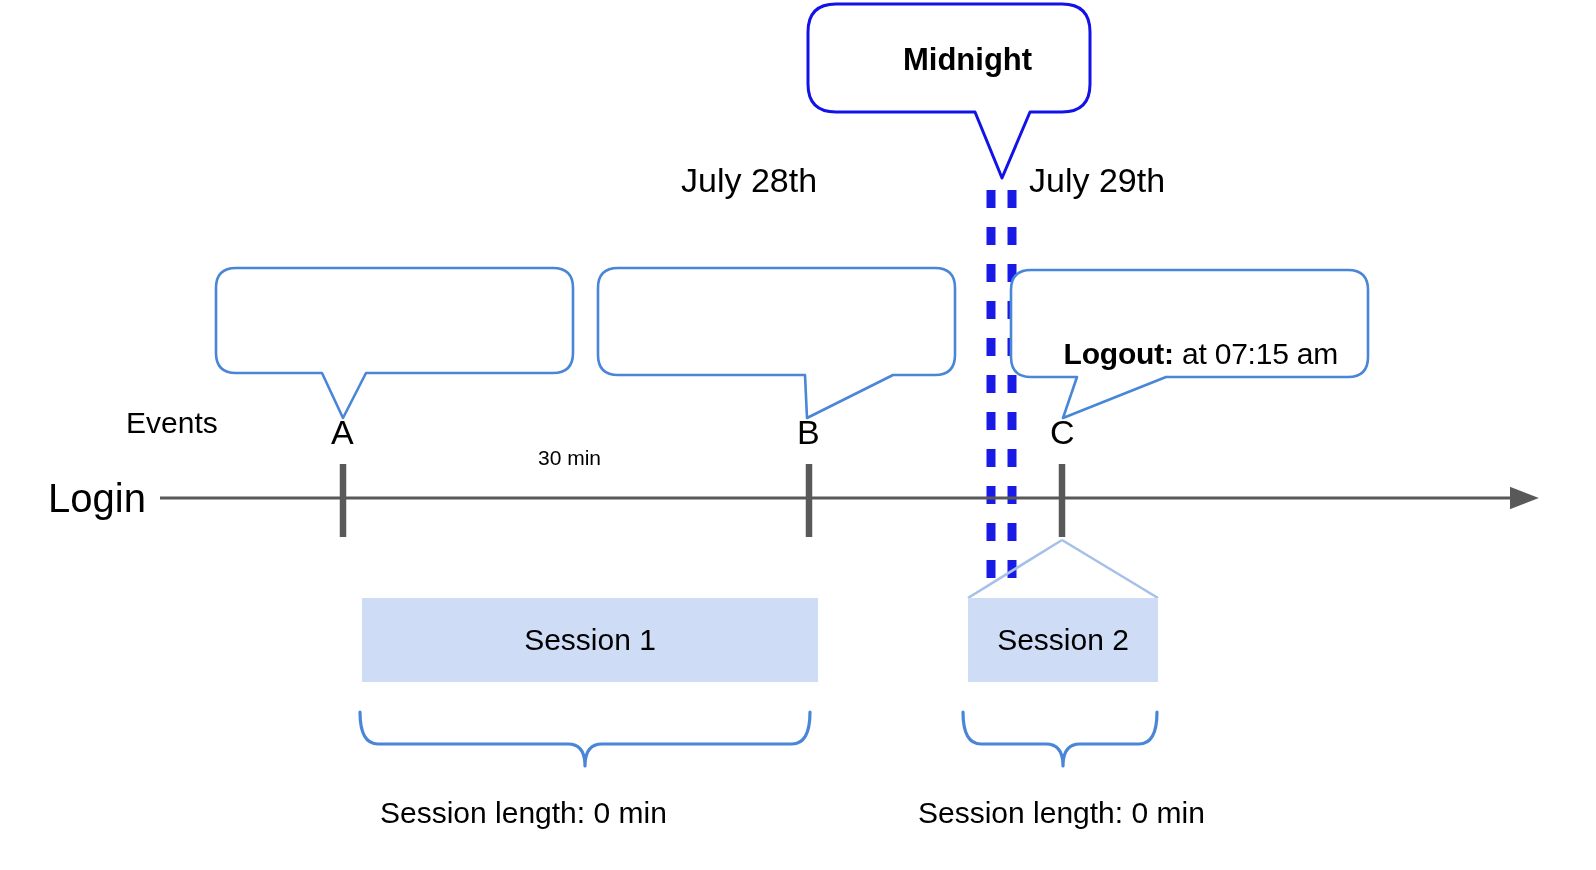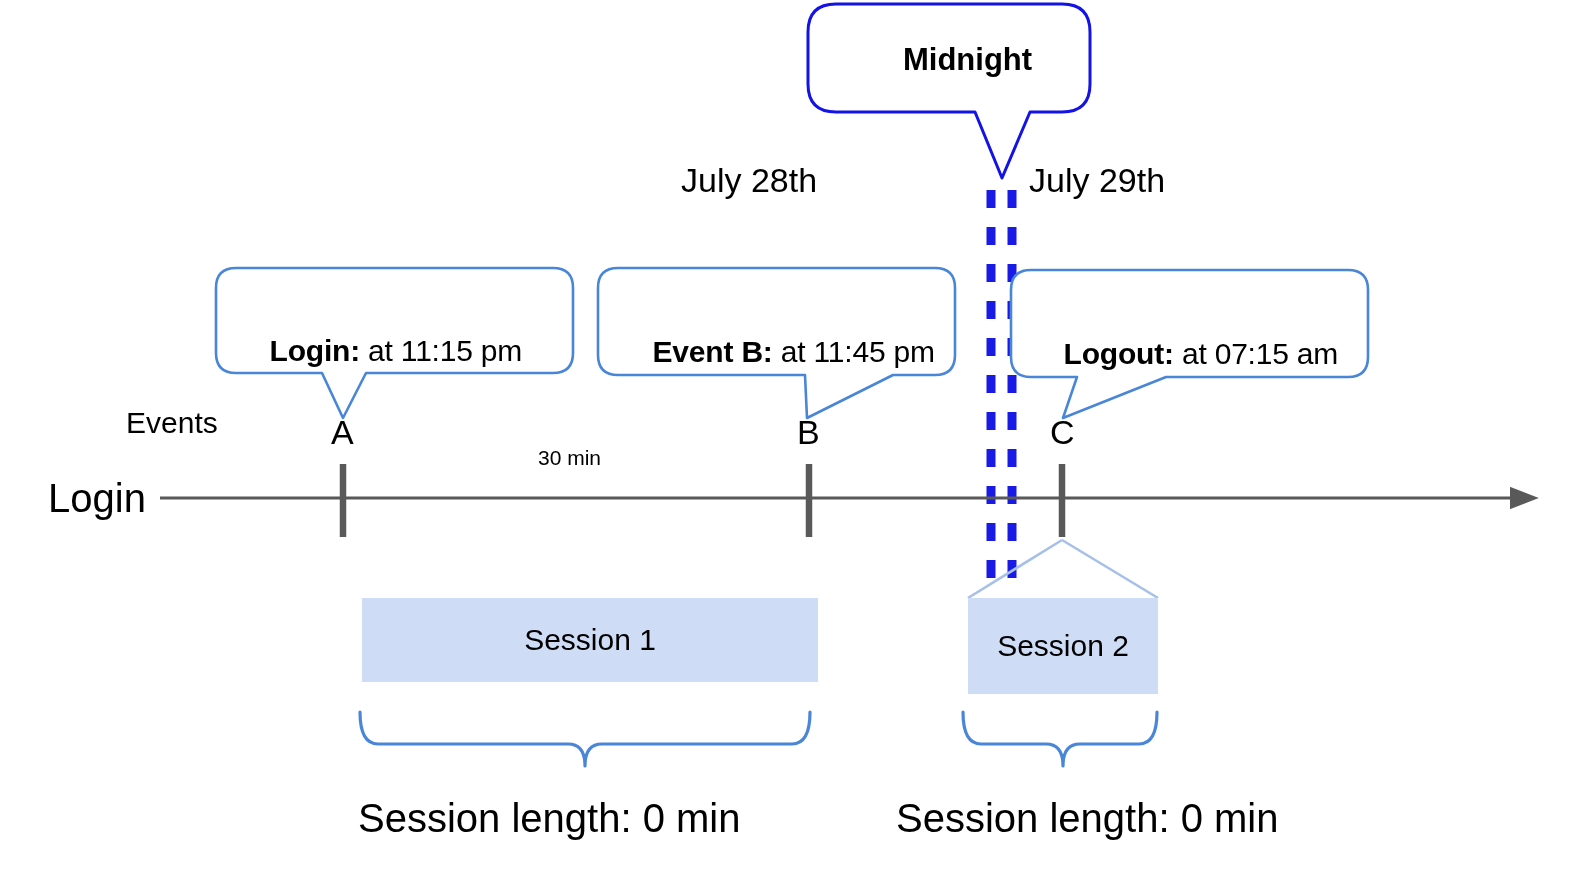--- a/index.html
+++ b/index.html
@@ -57,21 +57,22 @@
   .events-label {
     font-size: 30px;
   }
   .event-point-label {
     font-size: 34px;
   }
   .gap-label {
     font-size: 21px;
   }
   .session-length-label {
-    font-size: 40px;
+    font-size: 30px;
+    margin-left: 22px;
   }
   
   .session-box {
     position: absolute;
     background: #cfdcf5;
     display: flex;
     align-items: center;
     justify-content: center;
   }
   .session-box span {
@@ -192,27 +193,21 @@
     </g>
 
   </svg>
 
   <div class="txt midnight-label" style="left:864px; top:44px;margin-left:39px;">Midnight</div>
 
   <div class="txt date-label" style="left:681px; top:163px;">July 28th</div>
 
   <div class="txt date-label" style="left:1029px; top:163px;">July 29th</div>
 
-  <div class="txt callout-text" style="left:237px; top:306px;">
-    <b>Login:</b><span> at 11:15 pm</span>
-  </div>
-
-  <div class="txt callout-text" style="left:620px; top:307px;">
-    <b>Event B:</b><span> at 11:45 pm</span>
-  </div>
+
 
   <div class="txt callout-text" style="left:1031px; top:309px;">
     <b>Logout:</b><span> at 07:15 am</span>
   </div>
 
   <div class="txt events-label" style="left:126px; top:408px;">Events</div>
 
   <div class="txt user-label" style="left:48px; top:478px;">Login</div>
 
   <div class="txt event-point-label" style="left:331px; top:415px;">A</div>
@@ -220,21 +215,21 @@
   <div class="txt event-point-label" style="left:797px; top:415px;">B</div>
 
   <div class="txt event-point-label" style="left:1050px; top:415px;">C</div>
 
   <div class="txt gap-label" style="left:538px; top:447px;">30 min</div>
 
   <div class="session-box" style="left:362px; top:598px; width:456px; height:84px;">
     <span>Session 1</span>
   </div>
 
-  <div class="session-box" style="left:968px; top:598px; width:190px; height:96px;">
+  <div class="session-box" style="left:968px; top:598px; width:190px; height:84px;">
     <span>Session 2</span>
   </div>
 
   <div class="txt session-length-label" style="left:358px; top:798px;">Session length: 0 min</div>
 
   <div class="txt session-length-label" style="left:896px; top:798px;">Session length: 0 min</div>
 
 </div>
 
 </body></html>

